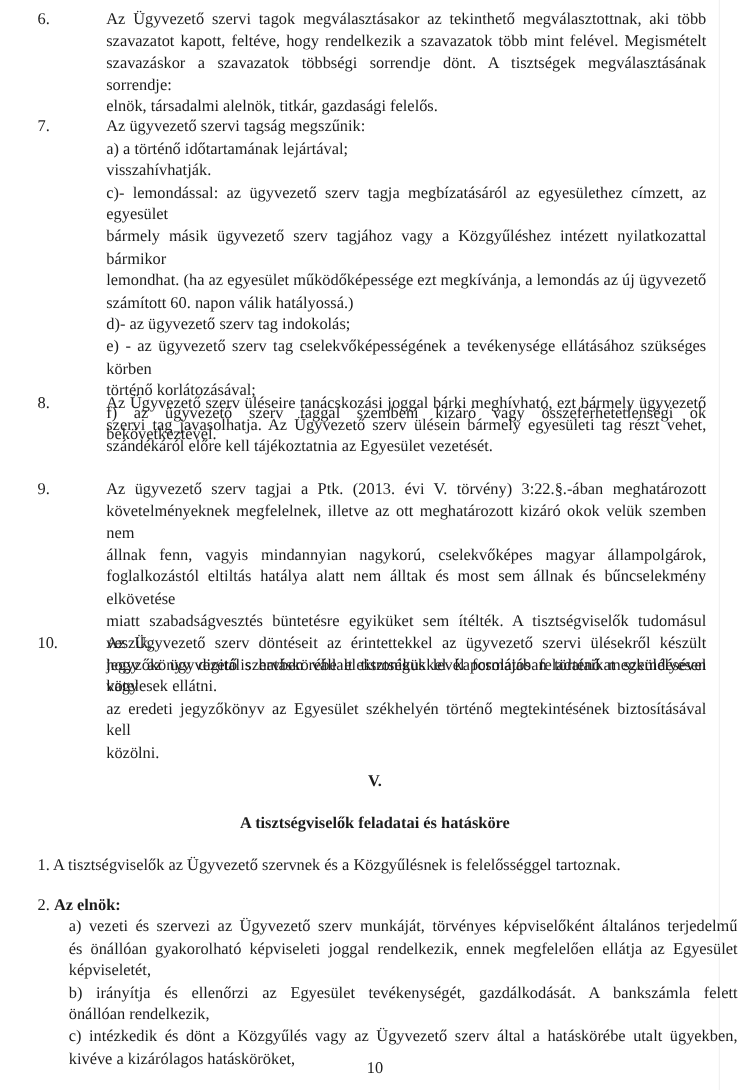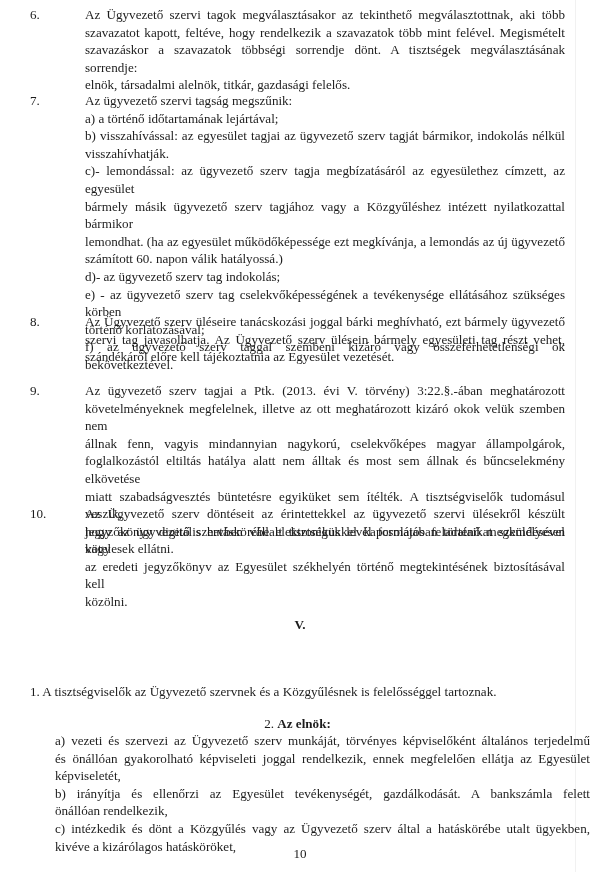--- a/index.html
+++ b/index.html
@@ -41,21 +41,20 @@
       <p class="just">szavazáskor a szavazatok többségi sorrendje dönt. A tisztségek megválasztásának sorrendje:</p>
       <p>elnök, társadalmi alelnök, titkár, gazdasági felelős.</p>
     </div>
   </div>
 
   <div class="item" style="top:92px;">
     <div class="num">7.</div>
     <div class="body">
       <p>Az ügyvezető szervi tagság megszűnik:</p>
       <p>a) a történő időtartamának lejártával;</p>
-      <p class="just">b) visszahívással: az egyesület tagjai az ügyvezető szerv tagját bármikor, indokolás nélkül</p>
       <p>visszahívhatják.</p>
       <p class="just">c)- lemondással: az ügyvezető szerv tagja megbízatásáról az egyesülethez címzett, az egyesület</p>
       <p class="just">bármely másik ügyvezető szerv tagjához vagy a Közgyűléshez intézett nyilatkozattal bármikor</p>
       <p class="just">lemondhat. (ha az egyesület működőképessége ezt megkívánja, a lemondás az új ügyvezető</p>
       <p>számított 60. napon válik hatályossá.)</p>
       <p>d)- az ügyvezető szerv tag indokolás;</p>
       <p class="just">e) - az ügyvezető szerv tag cselekvőképességének a tevékenysége ellátásához szükséges körben</p>
       <p>történő korlátozásával;</p>
       <p>f) az ügyvezető szerv taggal szembeni kizáró vagy összeférhetetlenségi ok bekövetkeztével.</p>
     </div>
@@ -87,24 +86,25 @@
     <div class="num">10.</div>
     <div class="body">
       <p class="just">Az Ügyvezető szerv döntéseit az érintettekkel az ügyvezető szervi ülésekről készült</p>
       <p class="just">jegyzőkönyv digitális hatáskörébe elektronikus levél formájában történő megküldésével vagy</p>
       <p class="just">az eredeti jegyzőkönyv az Egyesület székhelyén történő megtekintésének biztosításával kell</p>
       <p>közölni.</p>
     </div>
   </div>
 
   <div class="center heading" style="top:616px;">V.</div>
+  <div class="center heading" style="top:649px;">A tisztségviselők feladatai és hatásköre</div>
 
   <div class="sub" style="top:683px;">1. A tisztségviselők az Ügyvezető szervnek és a Közgyűlésnek is felelősséggel tartoznak.</div>
 
-  <div class="sub" style="top:715px;text-align:center;">
+  <div class="sub" style="top:715px;">
     <span>2.</span>
     <span class="heading">Az elnök:</span>
   </div>
 
   <div class="sub-body" style="top:732px;">
     <p class="just">a) vezeti és szervezi az Ügyvezető szerv munkáját, törvényes képviselőként általános terjedelmű</p>
     <p class="just">és önállóan gyakorolható képviseleti joggal rendelkezik, ennek megfelelően ellátja az Egyesület</p>
     <p>képviseletét,</p>
     <p class="just">b) irányítja és ellenőrzi az Egyesület tevékenységét, gazdálkodását. A bankszámla felett</p>
     <p>önállóan rendelkezik,</p>

